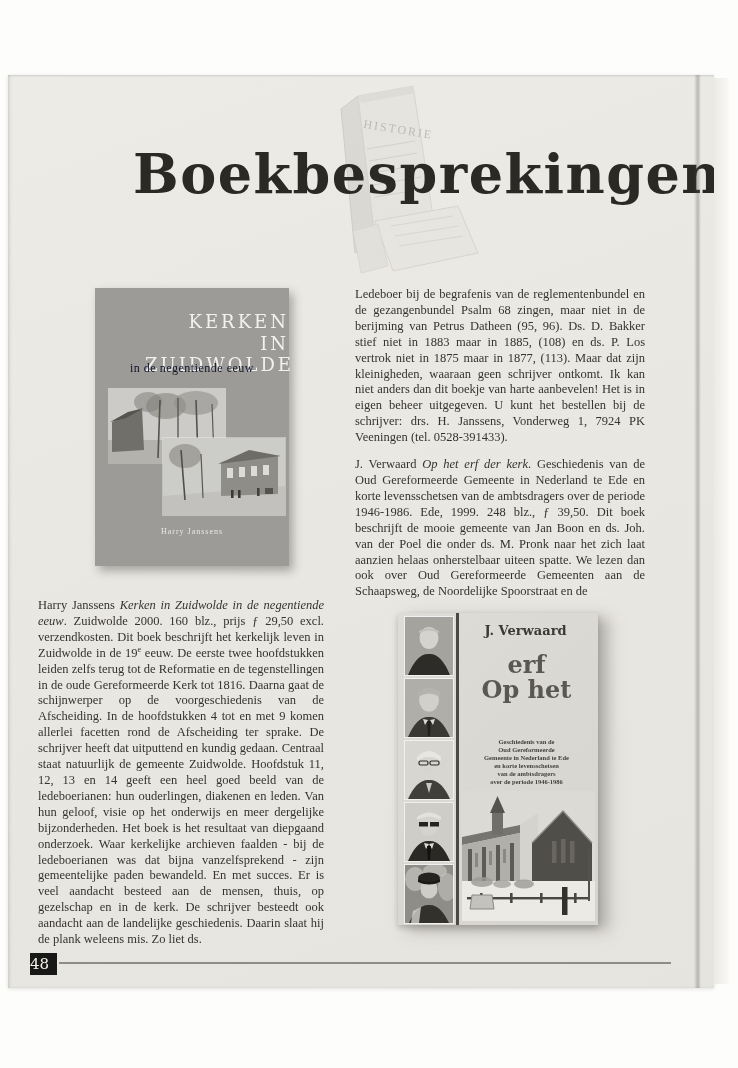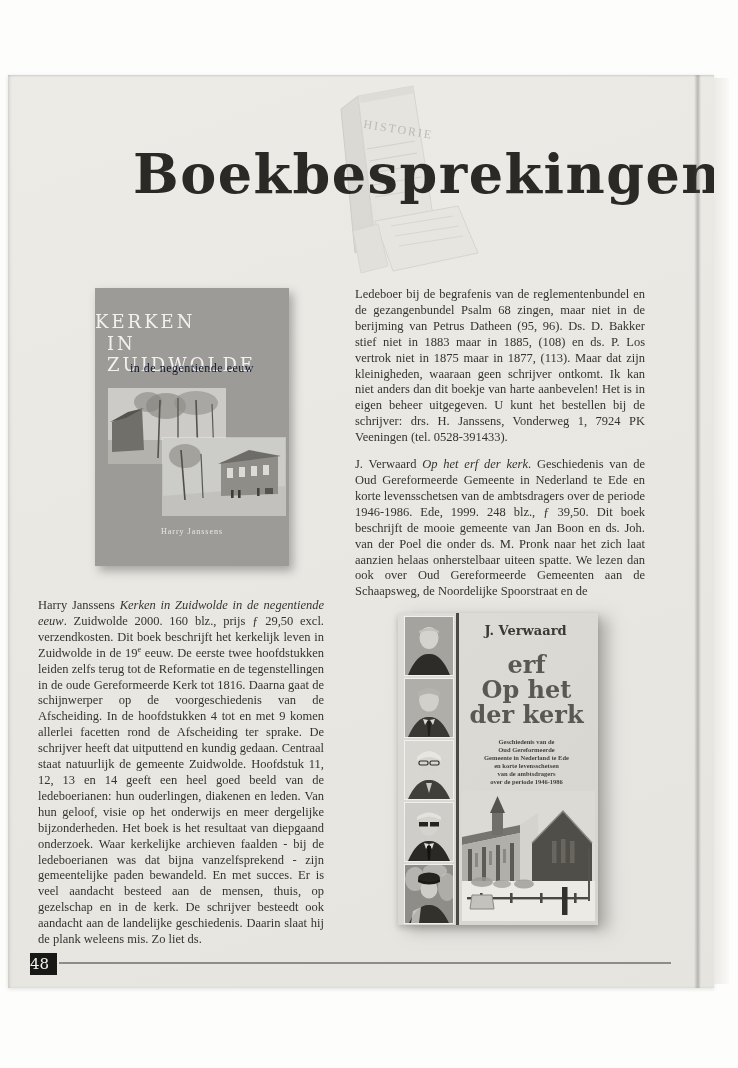--- a/index.html
+++ b/index.html
@@ -18,22 +18,22 @@
         color:#2a2925;white-space:nowrap;}
   
   .col{position:absolute;color:#35332e;font-size:12.5px;line-height:15.9px;text-align:justify;}
   .col p{margin:0 16px 11px 0;}
   .col sup{font-size:8px;line-height:0;}
   .right-col{left:347px;top:212px;width:306px;}
   .left-col{left:30px;top:523px;width:302px;}
   
   .cover1{position:absolute;left:87px;top:213px;width:194px;height:278px;margin:0;
         background:#9d9b97;box-shadow:4px 5px 9px rgba(60,58,54,.38);}
-  .c1-title{position:absolute;left:0;right:0;text-align:left;color:#f2f1ee;
-        font-family:"DejaVu Serif",serif;font-size:18px;letter-spacing:3px;}
+  .c1-title{position:absolute;left:0;right:0;text-align:right;color:#f2f1ee;
+        font-family:"DejaVu Serif",serif;font-size:18px;letter-spacing:3px;padding-left:38px;}
   .c1-t1{top:23px;} .c1-t2{top:45px;margin-left:12px;}
   .c1-sub{position:absolute;left:0;right:0;top:73px;text-align:center;color:#0f172a;
         font-size:12px;letter-spacing:.5px;}
   .c1-photo1{position:absolute;left:13px;top:100px;}
   .c1-photo2{position:absolute;left:68px;top:150px;box-shadow:0 0 0 1px rgba(240,240,238,.45);}
   .c1-author{position:absolute;left:0;right:0;top:239px;text-align:center;color:#e9e8e4;
         font-size:8px;letter-spacing:1px;}
   
   .cover2{position:relative;margin:13px 0 0 43px;width:200px;height:312px;
         background:linear-gradient(135deg,#dedcd7,#d6d4cf);
@@ -167,21 +167,20 @@
             <path d="M13,14 Q24,20 35,14 L35,17 Q24,22 13,17 Z" fill="#1c1a16"></path>
             <path d="M4,58 Q13,39 24,40 Q35,39 44,58 Z" fill="#33312c"></path>
             <polygon points="8,46 16,42 14,58 6,58" fill="#d5d3ce" opacity=".8"></polygon>
           </svg>
         </div>
         <div class="c2-divider"></div>
         <div class="c2-author">J. Verwaard</div>
         <div class="c2-title">
           <div>erf</div>
           <div>Op het</div>
-          <div>der kerk</div>
         </div>
         <div class="c2-sub">
           <div>Geschiedenis van de</div>
           <div>Oud Gereformeerde</div>
           <div>Gemeente in Nederland te Ede</div>
           <div>en korte levensschetsen</div>
           <div>van de ambtsdragers</div>
           <div>over de periode 1946-1986</div>
         </div>
         <svg class="c2-church" width="133" height="130" viewBox="0 0 133 130">

